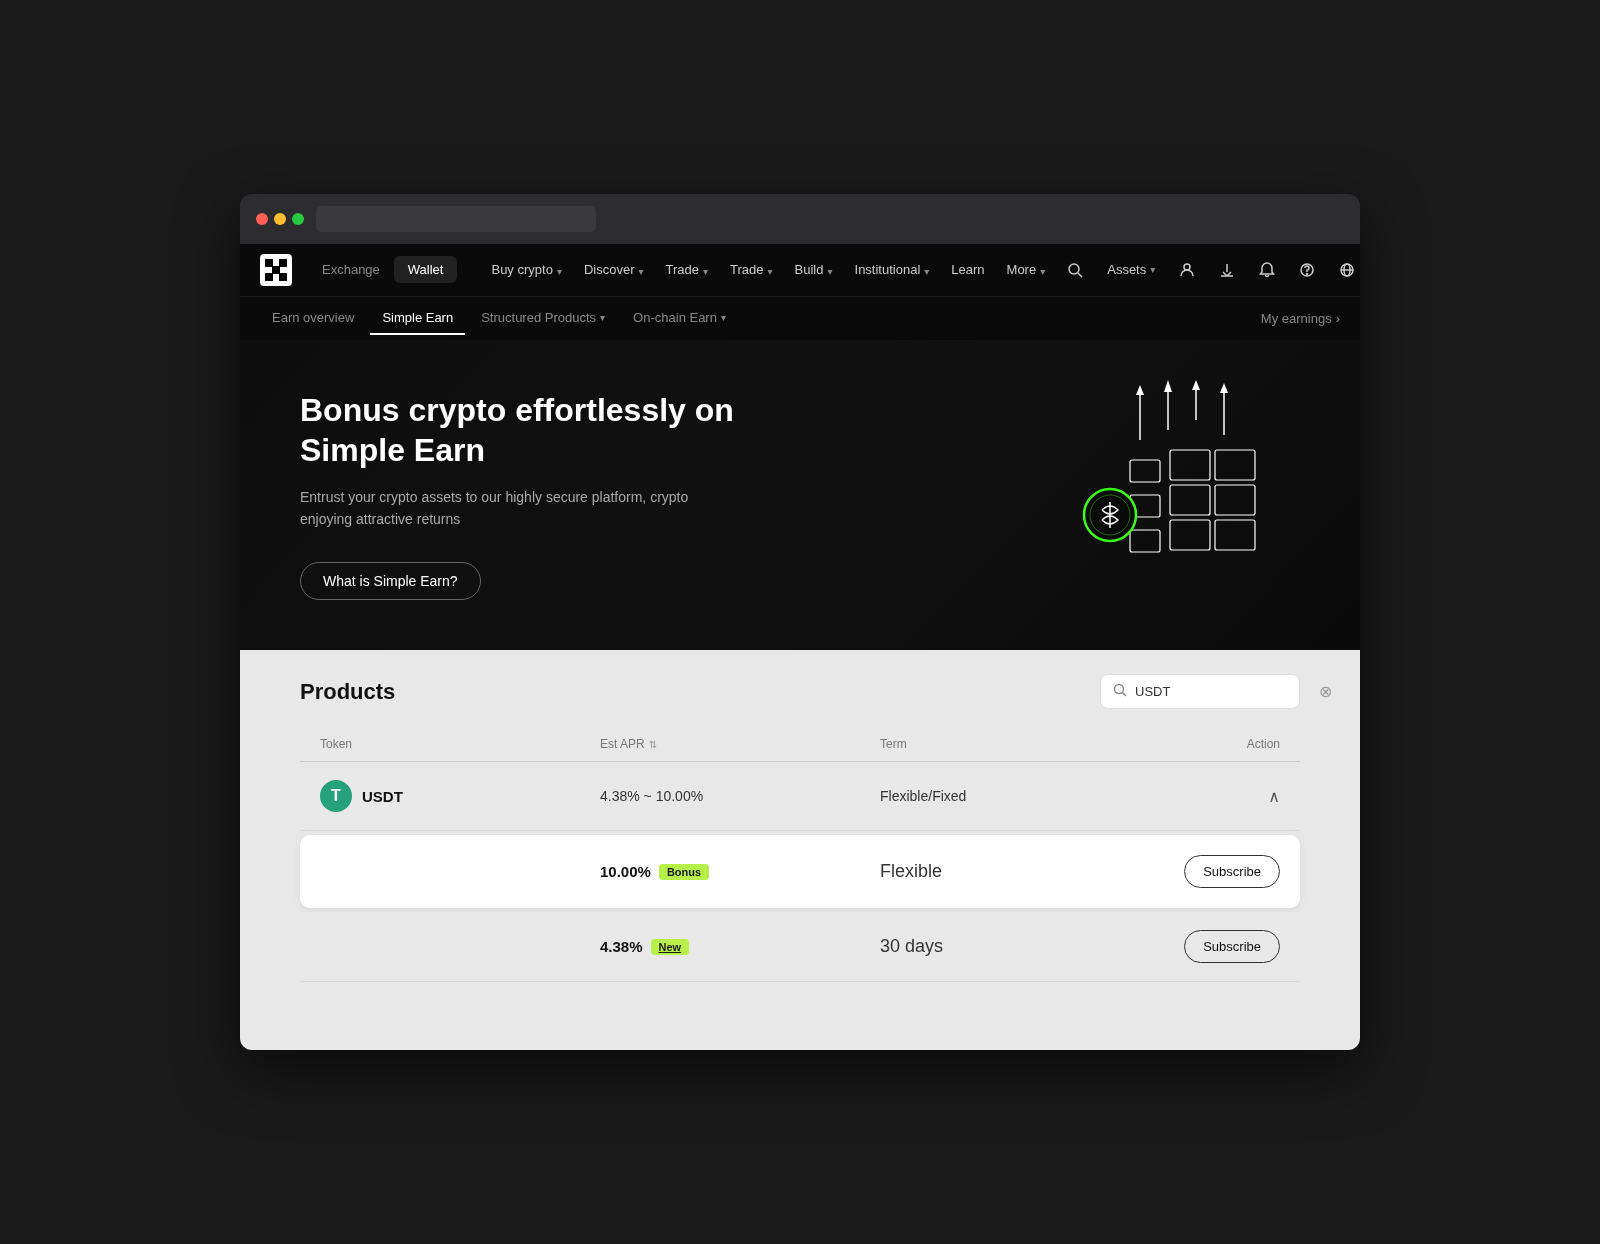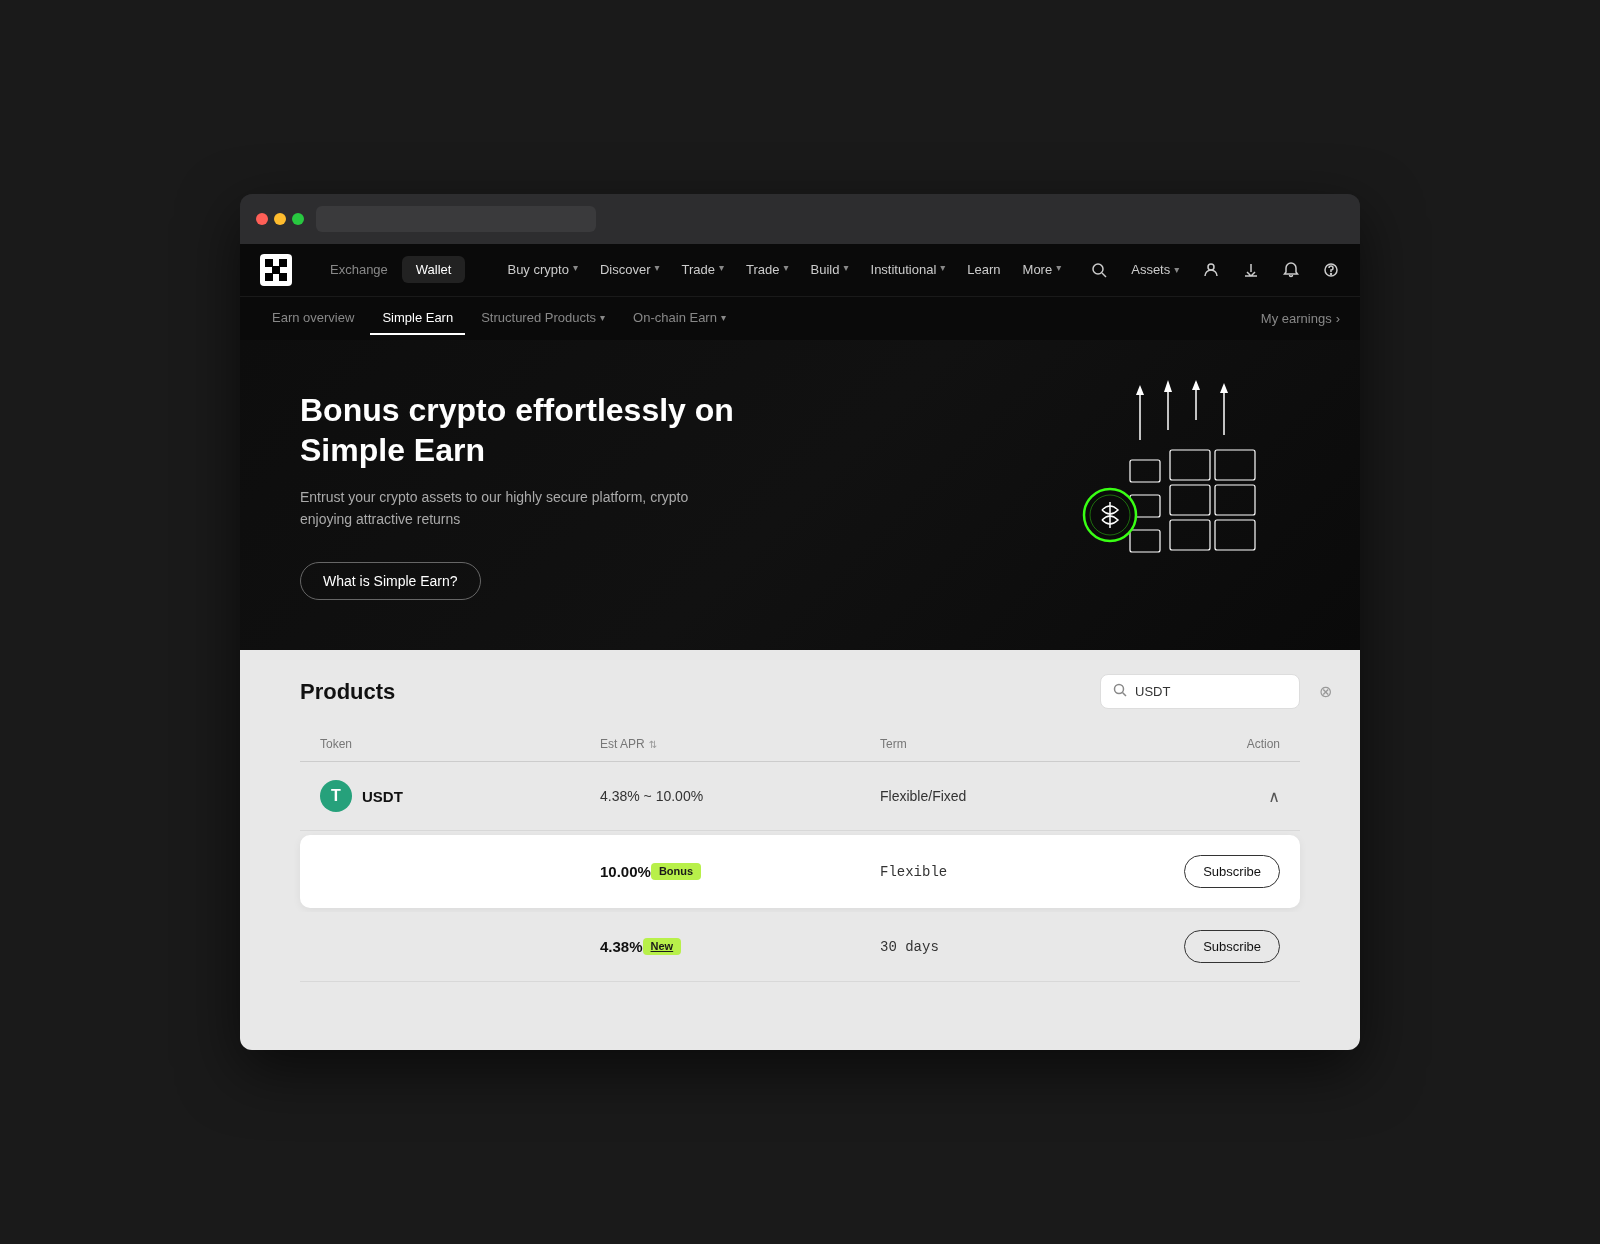--- a/index.html
+++ b/index.html
@@ -50,21 +50,21 @@
       display: flex;
       align-items: center;
     }
     
     .top-nav {
       background: #0a0a0a;
       padding: 4px 20px;
       display: flex;
       align-items: center;
       height: 52px;
-      gap: 12px;
+      gap: 4px;
     }
     .logo {
       display: flex;
       align-items: center;
       margin-right: 12px;
     }
     .logo-box {
       width: 32px;
       height: 32px;
       background: white;
@@ -98,21 +98,21 @@
       align-items: center;
       gap: 2px;
       flex: 1;
     }
     .nav-item {
       color: #ccc;
       font-size: 13px;
       padding: 6px 10px;
       cursor: pointer;
       display: flex;
-      align-items: flex-start;
+      align-items: flex-end;
       gap: 4px;
       white-space: nowrap;
     }
     .nav-chevron {
       font-size: 10px;
       color: #888;
     }
     .nav-right {
       display: flex;
       align-items: center;
@@ -340,20 +340,22 @@
       border-radius: 10px;
       margin: 4px 0;
       display: grid;
       grid-template-columns: 1fr 1fr 1fr 120px;
       padding: 20px 20px;
       align-items: center;
       box-shadow: 0 2px 8px rgba(0,0,0,0.06);
     }
     .expanded-apr {
       display: flex;
+      align-items: center;
+      gap: 8px;
       font-size: 15px;
       font-weight: 600;
       color: #111;
     }
     .bonus-badge {
       background: #b8f04a;
       color: #1a1a1a;
       font-size: 11px;
       font-weight: 700;
       padding: 2px 8px;
@@ -362,23 +364,22 @@
     .new-badge {
       background: #b8f04a;
       color: #1a1a1a;
       font-size: 11px;
       font-weight: 700;
       padding: 2px 8px;
       border-radius: 4px;
       text-decoration: underline;
     }
     .expanded-term {
-      font-size: 14px;
+      font-size: 18px;
       color: #333;
-      font-family: Liberation Mono, monospace;
     }
     .subscribe-btn {
       background: transparent;
       border: 1.5px solid #333;
       color: #111;
       padding: 8px 18px;
       border-radius: 20px;
       font-size: 13px;
       font-weight: 500;
       cursor: pointer;

